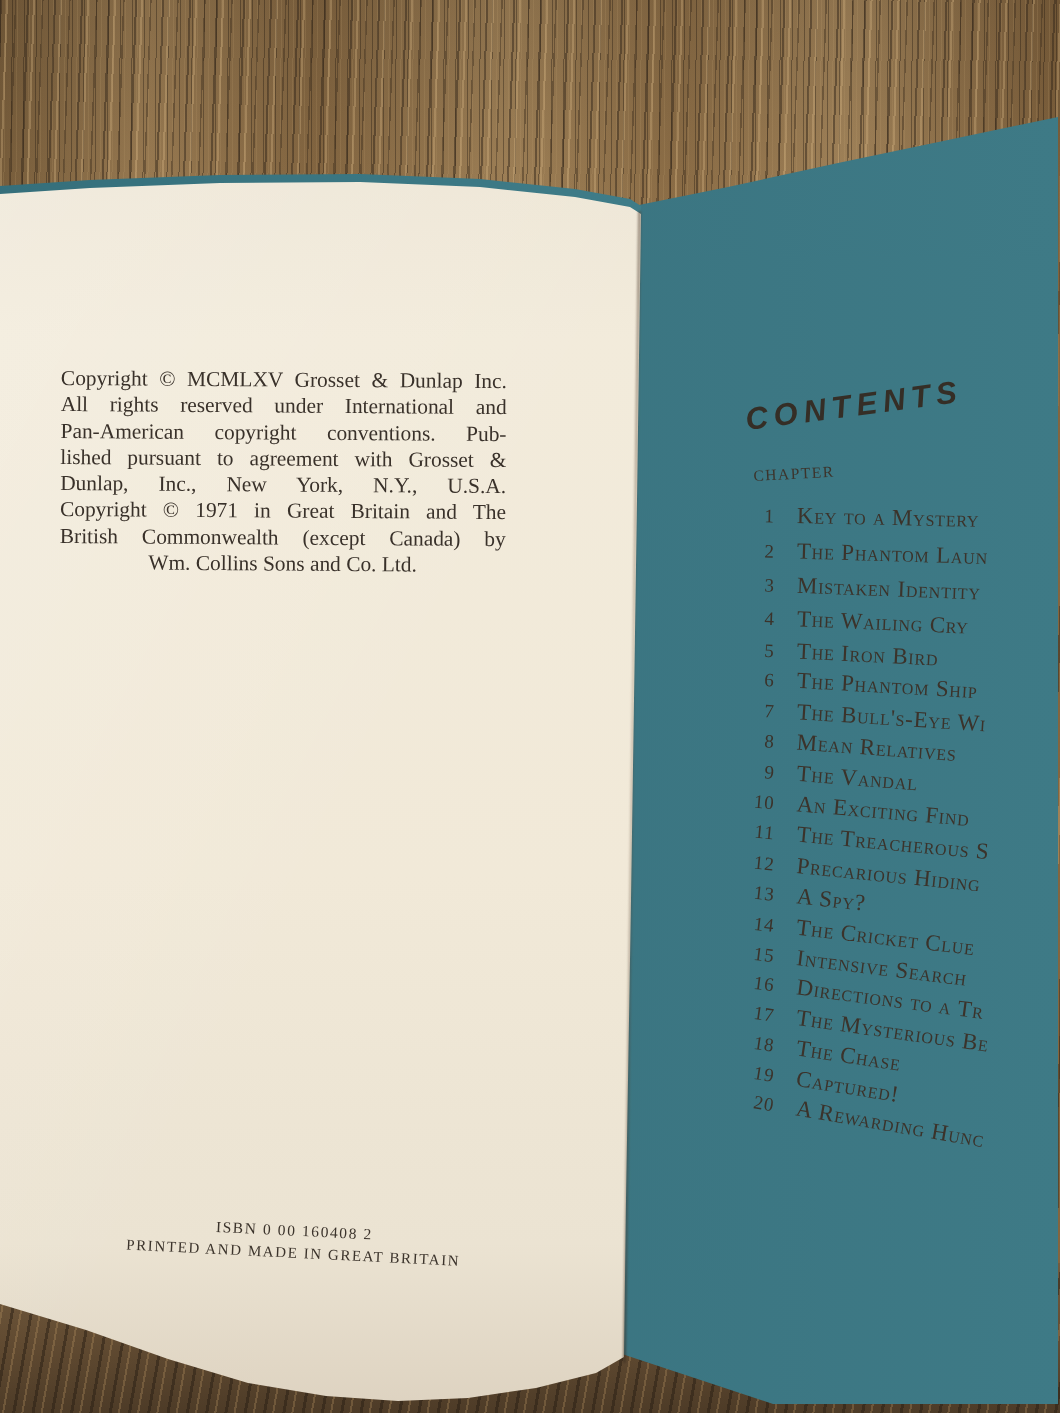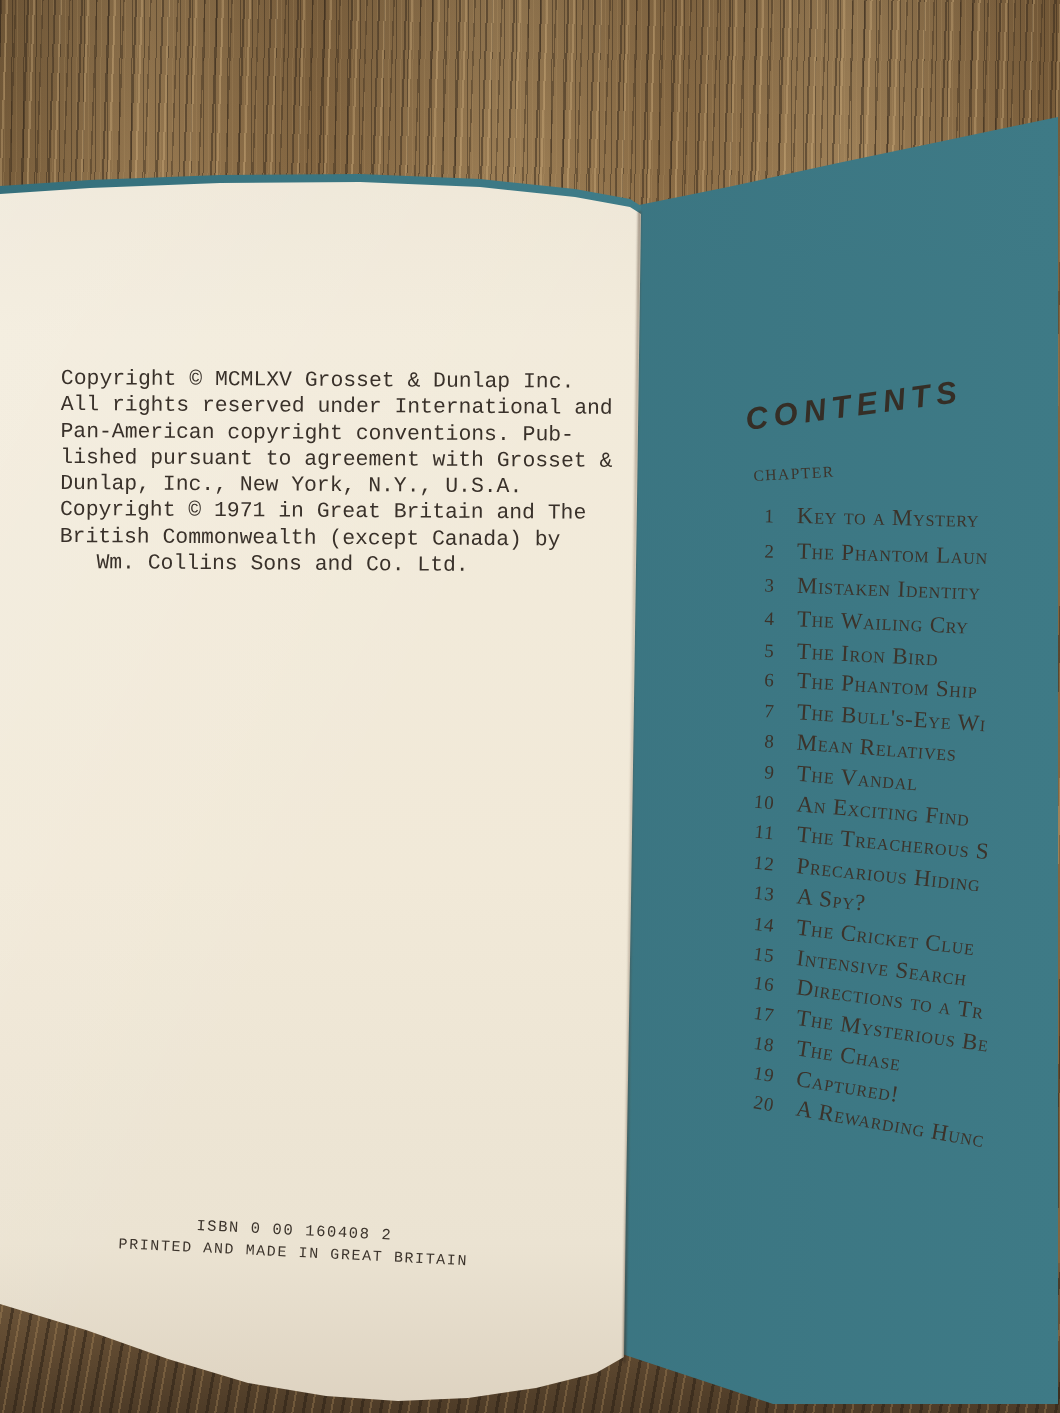--- a/index.html
+++ b/index.html
@@ -46,21 +46,20 @@
   }
   
   .page-left{
     position:absolute;inset:0;
     clip-path:polygon(0px 194px,90px 188px,220px 183px,360px 182px,480px 187px,575px 197px,630px 207px,641px 214px,637px 500px,631px 900px,626px 1200px,624px 1357px,596px 1373px,536px 1388px,468px 1398px,398px 1401px,326px 1396px,248px 1383px,168px 1359px,86px 1330px,0px 1304px);
     background:
       linear-gradient(to right, rgba(0,0,0,0) 78%, rgba(118,92,66,.15) 93%, rgba(96,74,52,.32) 100%),
       linear-gradient(118deg, rgba(255,255,255,.18) 0%, rgba(0,0,0,0) 45%),
       linear-gradient(to bottom,#eae2d2 0%,#f2ebdb 24%,#f1e9d8 62%,#ebe3d2 88%,#ddd2c0 100%);
     filter:drop-shadow(0 5px 6px rgba(30,20,12,.45));
-    font-family:Liberation Mono, monospace;
   }
   .page-right{
     position:absolute;inset:0;
     clip-path:polygon(641px 214px,730px 196px,840px 172px,950px 149px,1060px 126px,1060px 1413px,775px 1413px,624px 1363px,628px 1150px,633px 800px,637px 470px);
     background:
       linear-gradient(to right, rgba(84,66,48,.42) 0px, rgba(112,90,64,.20) 628px + 0px, rgba(0,0,0,0) 0px),
       linear-gradient(90deg, rgba(84,66,48,.40) 625px, rgba(118,95,68,.22) 672px, rgba(0,0,0,0) 760px),
       linear-gradient(115deg, rgba(0,0,0,0) 55%, rgba(118,102,86,.20) 84%, rgba(120,105,92,.30) 100%),
       linear-gradient(to bottom,#e0d6c2 0%,#e9e0cd 38%,#e5dbca 70%,#d9cfc0 100%);
   }

